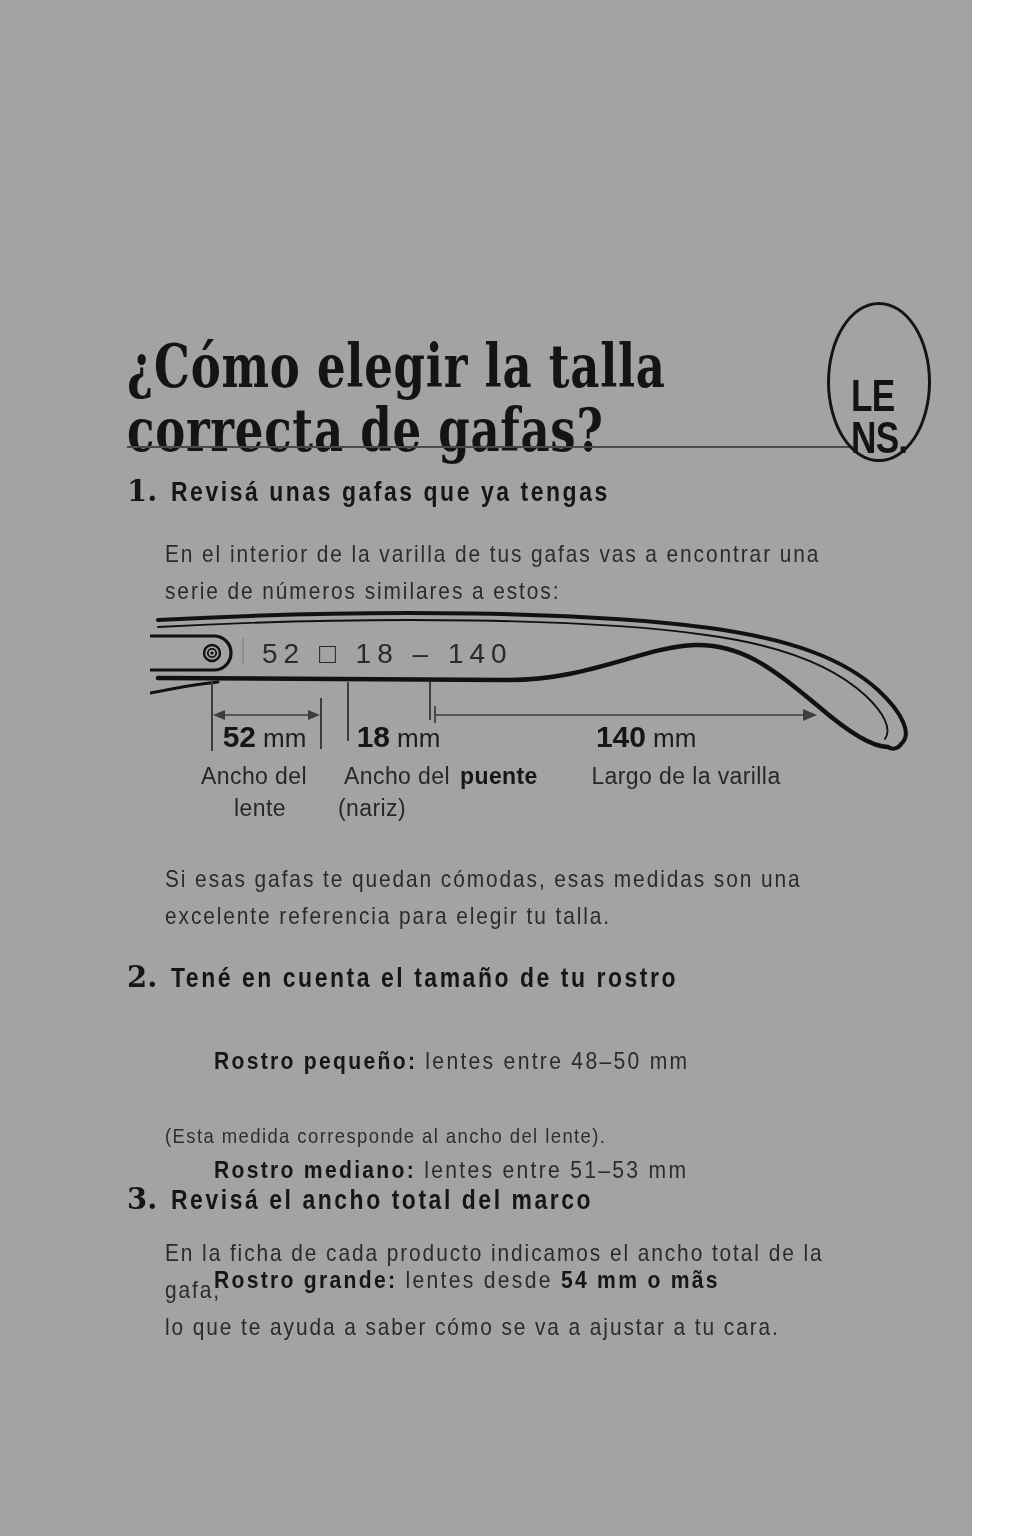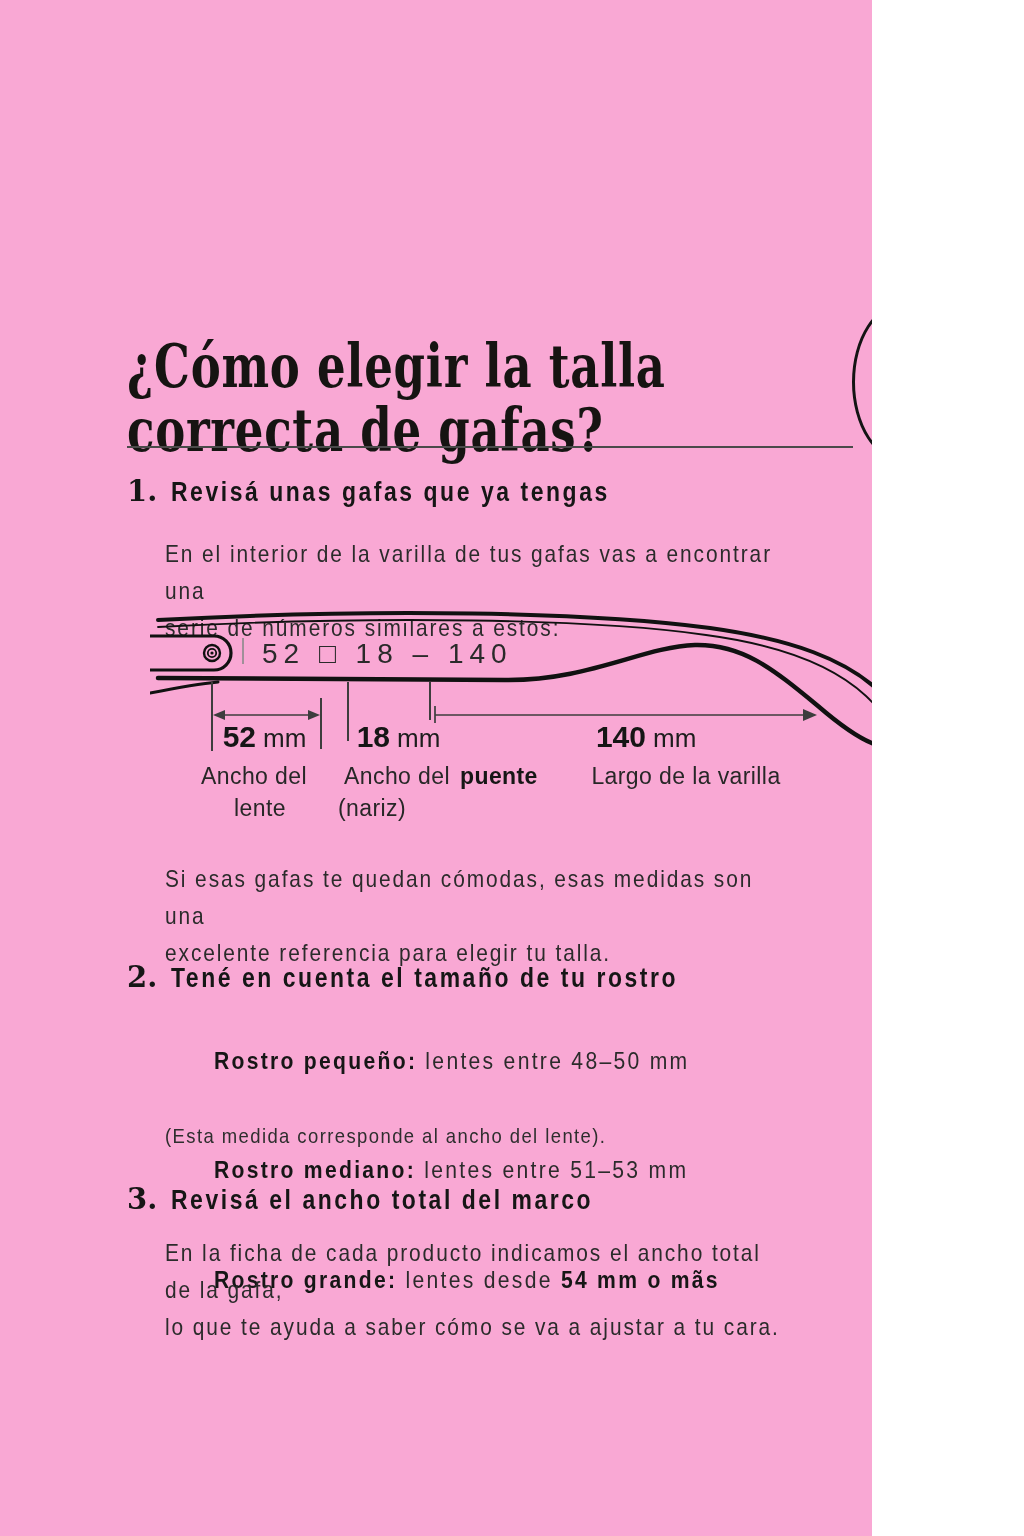--- a/index.html
+++ b/index.html
@@ -1,19 +1,19 @@
 <!DOCTYPE html>
 <html><head>
 <meta charset="utf-8">
 <style>
   html,body{margin:0;padding:0;}
   .page{
     position:relative;
-    width:872px;height:1536px;
-    background:#f9a8d4;
+    width:972px;height:1536px;
+    background:#a3a3a3;
     font-family:"Liberation Sans",sans-serif;
     color:#262626;
     overflow:hidden;
   }
   
   .title{
     position:absolute;left:127px;top:294px;
     font-family:"DejaVu Serif",serif;
     font-weight:700;
     font-size:60px;line-height:64px;
@@ -21,26 +21,26 @@
     color:#161412;
     white-space:pre-line;
     transform:scaleX(.75);
     transform-origin:0 0;
   }
   .divider{
     position:absolute;left:127px;top:446px;
     width:726px;height:2px;background:#4a4a4a;
   }
   .logo{
-    position:absolute;left:852px;top:302px;
+    position:absolute;left:827px;top:302px;
     width:104px;height:160px;
     border:3px solid #141414;
     border-radius:52px / 80px;
     box-sizing:border-box;
-    display:flex;align-items:center;justify-content:center;
+    display:flex;align-items:flex-end;justify-content:center;
     background:transparent;
   }
   .logo-text{
     font-weight:600;
     font-size:44px;line-height:42px;
     letter-spacing:-1px;
     color:#141414;
     white-space:pre-line;
     text-align:left;
     transform:scaleX(.8);

